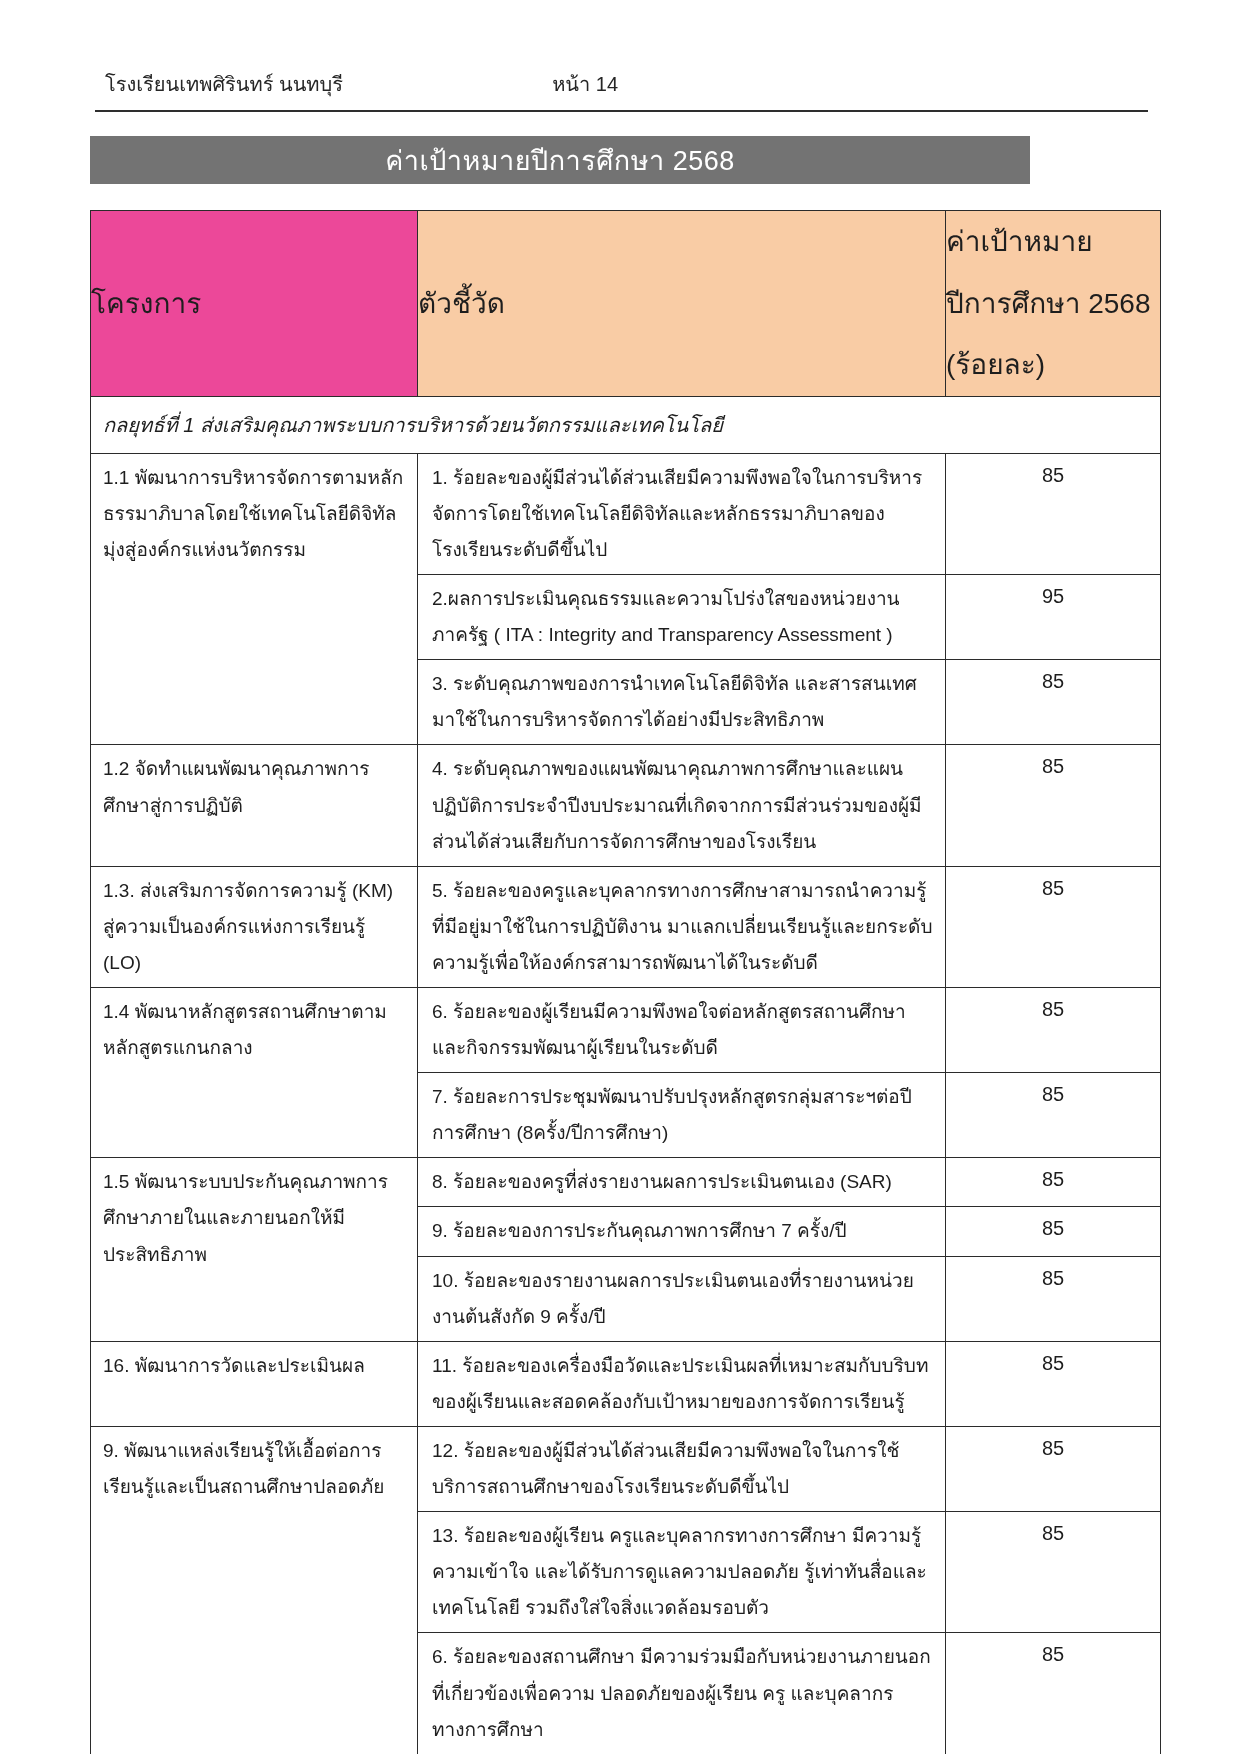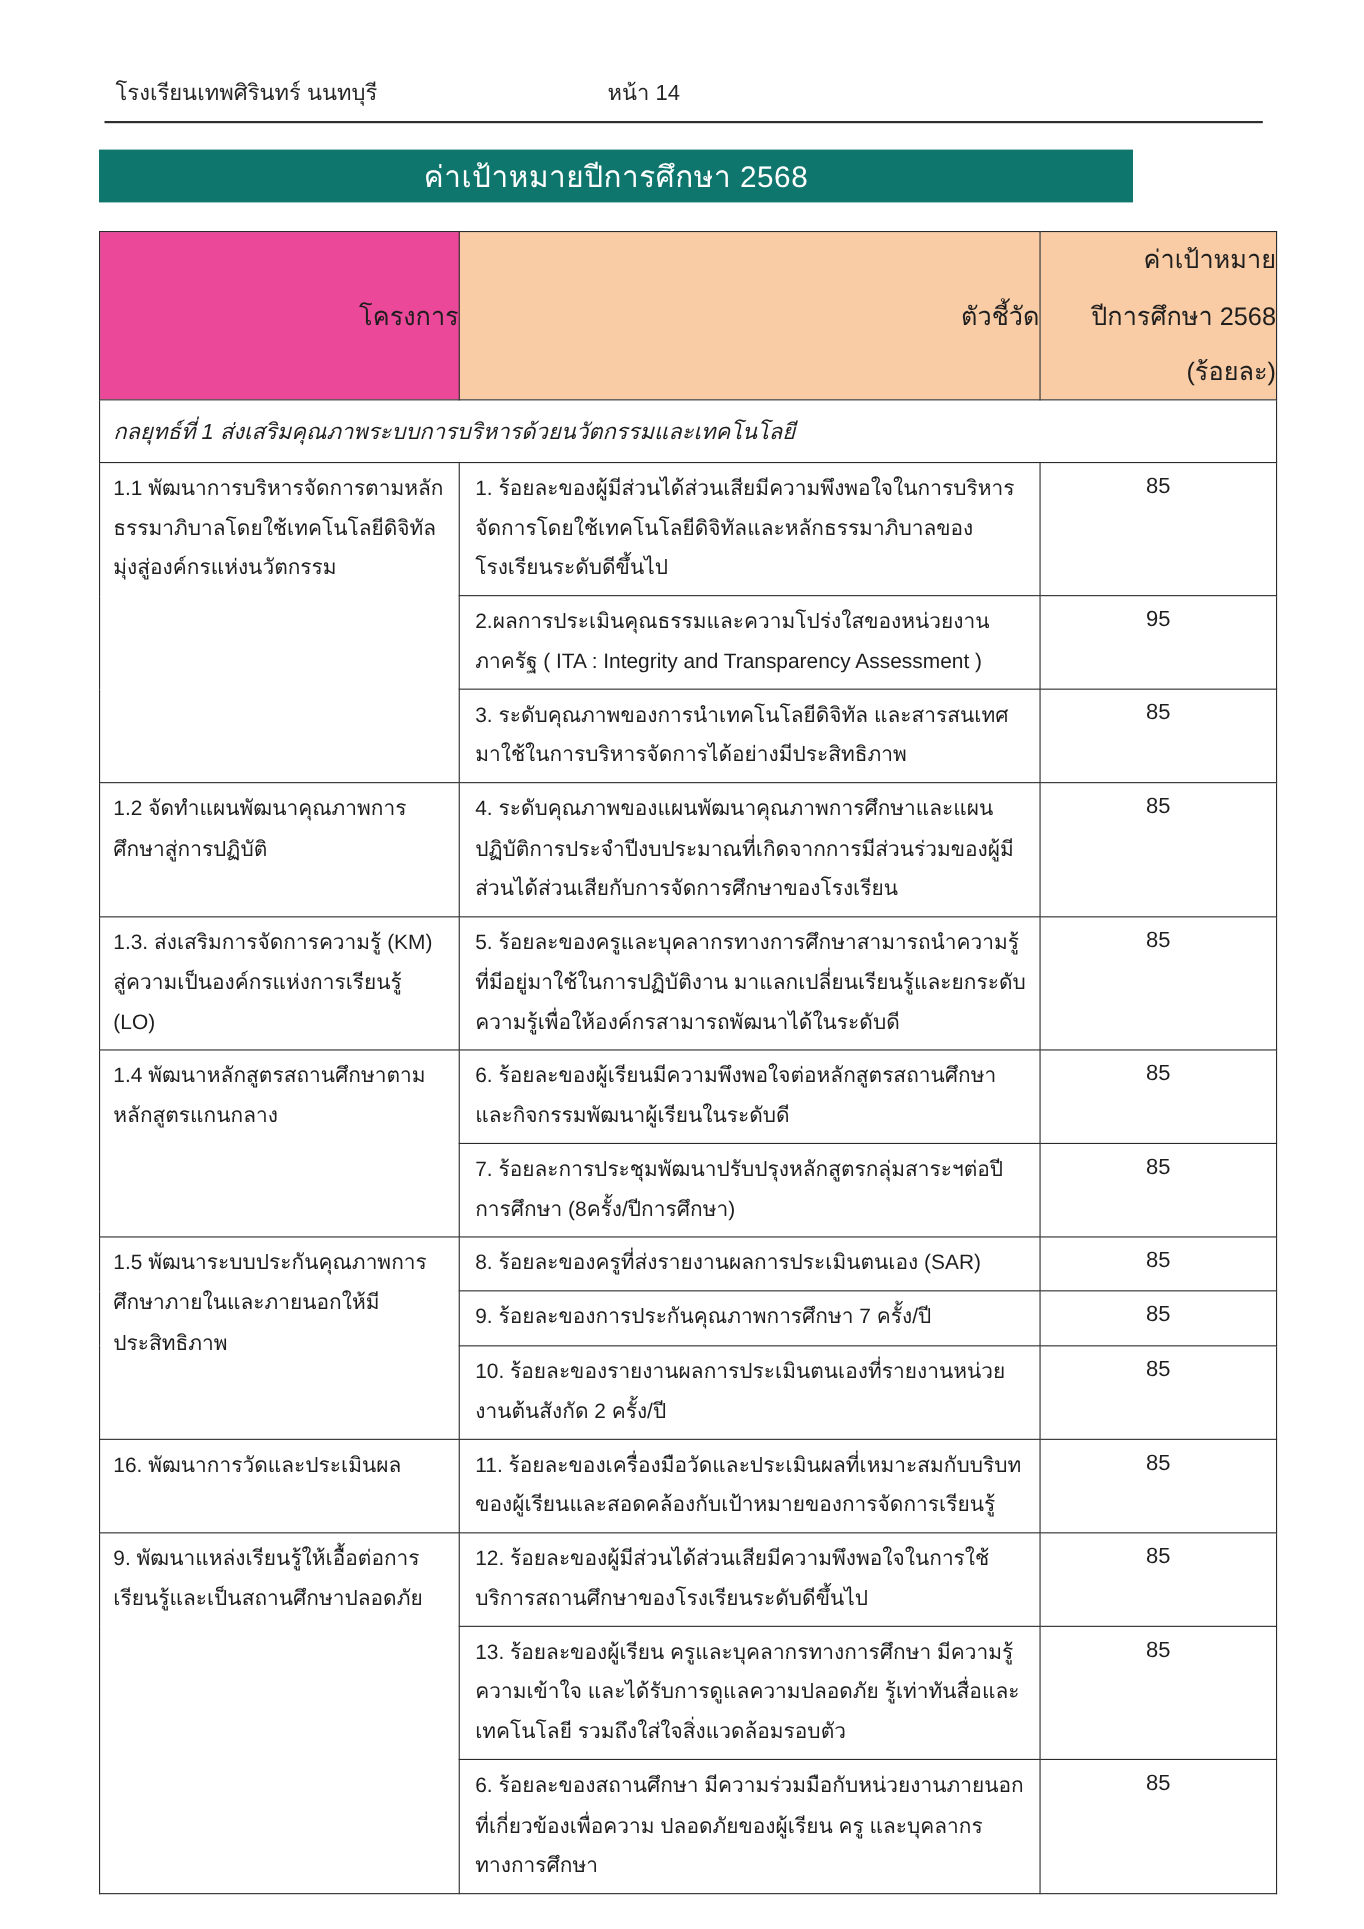--- a/index.html
+++ b/index.html
@@ -56,22 +56,22 @@
   .targets-table col.c2 { width: 528px; }
   .targets-table col.c3 { width: 215px; }
   .targets-table td, .targets-table th {
     border: 1.5px solid #2b2b2b;
     vertical-align: top;
     font-weight: normal;
   }
   .targets-table thead th {
     height: 148px;
     vertical-align: middle;
-    text-align: right;
-    font-size: 23px;
+    text-align: left;
+    font-size: 28px;
     line-height: 2.2;
   }
   .col-target-head { white-space: pre-line; }
   .section-row td {
     height: 48px;
     vertical-align: middle;
     padding: 12px 12px;
     font-size: 20px;
     font-style: italic;
   }
@@ -96,21 +96,21 @@
 <body>
 
 <div class="page">
 
   <div class="page-header">
     <span>โรงเรียนเทพศิรินทร์ นนทบุรี</span>
     <span class="center">หน้า 14</span>
   </div>
   <div class="header-rule"></div>
 
-  <div class="banner" id="banner" style="background: #0f766e;">ค่าเป้าหมายปีการศึกษา 2568</div>
+  <div class="banner" id="banner" style="background: #737373;">ค่าเป้าหมายปีการศึกษา 2568</div>
 
   <table class="targets-table" id="targets-table">
     <colgroup>
         <col class="c1">
         <col class="c2">
         <col class="c3">
       </colgroup>
     <thead>
       <tr class="table-header-row">
         <th style="background: #ec4899;">โครงการ</th>
@@ -164,21 +164,21 @@
       <tr class="r1">
         <td class="project-cell" rowspan="3">1.5 พัฒนาระบบประกันคุณภาพการศึกษาภายในและภายนอกให้มีประสิทธิภาพ</td>
         <td class="indicator-cell">8. ร้อยละของครูที่ส่งรายงานผลการประเมินตนเอง (SAR)</td>
         <td class="target-cell">85</td>
       </tr>
       <tr class="r1">
         <td class="indicator-cell">9. ร้อยละของการประกันคุณภาพการศึกษา 7 ครั้ง/ปี</td>
         <td class="target-cell">85</td>
       </tr>
       <tr class="r2">
-        <td class="indicator-cell">10. ร้อยละของรายงานผลการประเมินตนเองที่รายงานหน่วยงานต้นสังกัด 2 ครั้ง/ปี</td>
+        <td class="indicator-cell">10. ร้อยละของรายงานผลการประเมินตนเองที่รายงานหน่วยงานต้นสังกัด 9 ครั้ง/ปี</td>
         <td class="target-cell">85</td>
       </tr>
 
       <tr class="r2">
         <td class="project-cell">16. พัฒนาการวัดและประเมินผล</td>
         <td class="indicator-cell">11. ร้อยละของเครื่องมือวัดและประเมินผลที่เหมาะสมกับบริบทของผู้เรียนและสอดคล้องกับเป้าหมายของการจัดการเรียนรู้</td>
         <td class="target-cell">85</td>
       </tr>
 
       <tr class="r2">

